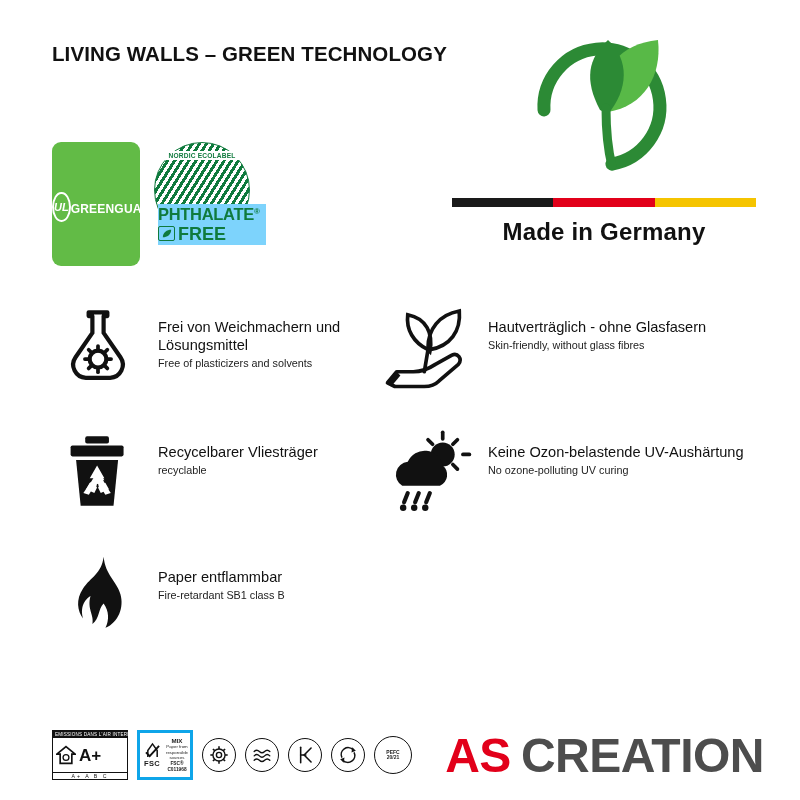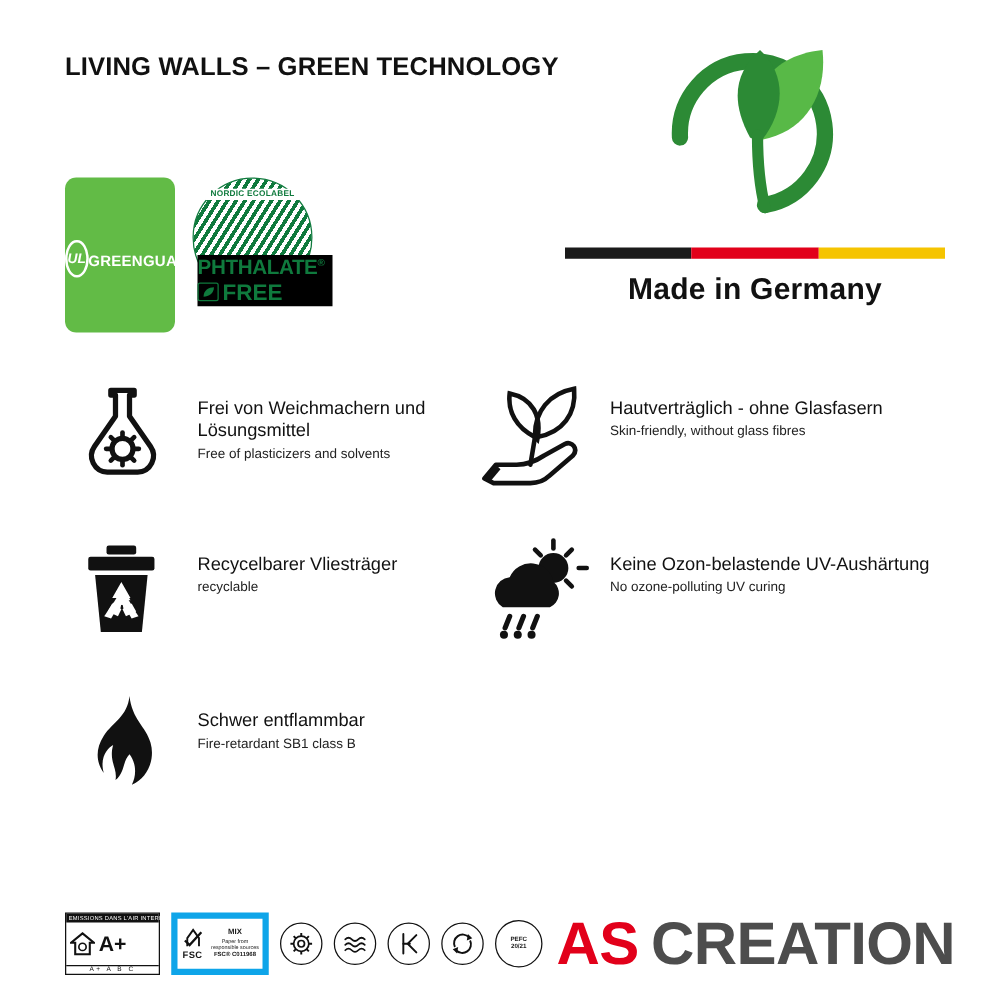--- a/index.html
+++ b/index.html
@@ -112,21 +112,21 @@
     padding: 1px 5px 1px 5px;
     margin-top: 8px;
     border-radius: 2px;
     letter-spacing: 0.2px;
   }
   .nordic-wrap { position: relative; width: 110px; }
   .phthalate {
     position: absolute;
     left: 4px; top: 62px;
     width: 108px;
-    background: #000000;
+    background: #7dd3fc;
     padding: 2px 0 2px 0;
   }
   .ph-line1 {
     font-size: 16.5px;
     font-weight: bold;
     color: #0f7a3d;
     letter-spacing: -0.3px;
     line-height: 1;
   }
   .ph-line1 sup { font-size: 8px; vertical-align: super; }
@@ -252,22 +252,22 @@
   }
   .emis-scale {
     font-size: 5.2px;
     letter-spacing: 2px;
     color: #111;
     border-top: 1px solid #111;
     text-align: center;
     padding: 0 2px;
   }
   .fsc {
-    width: 78px; height: 50px;
-    border: 5px solid #0ea5e9;
+    width: 56px; height: 50px;
+    border: 3px solid #0ea5e9;
     display: flex;
     font-size: 4.4px;
   }
   .fsc-left {
     width: 24px;
     display: flex; flex-direction: column;
     align-items: center; justify-content: center;
     border-right: 0;
   }
   .fsc-mark { width: 15px; height: 17px; }
@@ -467,21 +467,21 @@
       </div>
     </div>
 
     <div class="feature">
       <div class="ficon">
         <svg viewBox="0 0 92 92" width="86" height="86" aria-hidden="true">
           <path d="M52 4 C50 22 38 26 30 38 C22 50 24 62 30 70 C26 56 34 48 38 46 C34 60 42 66 40 76 C48 70 46 60 52 54 C58 62 58 72 54 80 C68 74 74 58 70 44 C66 30 54 24 52 4 Z" fill="#111"></path>
         </svg>
       </div>
       <div class="ftext">
-        <p class="fde">Schwer entflammbar</p>
+        <p class="fde">Paper entflammbar</p>
         <p class="fen">Fire-retardant SB1 class B</p>
       </div>
     </div>
 
 
   </div>
 
   <div class="footer">
     <div class="foot-icons">
 

